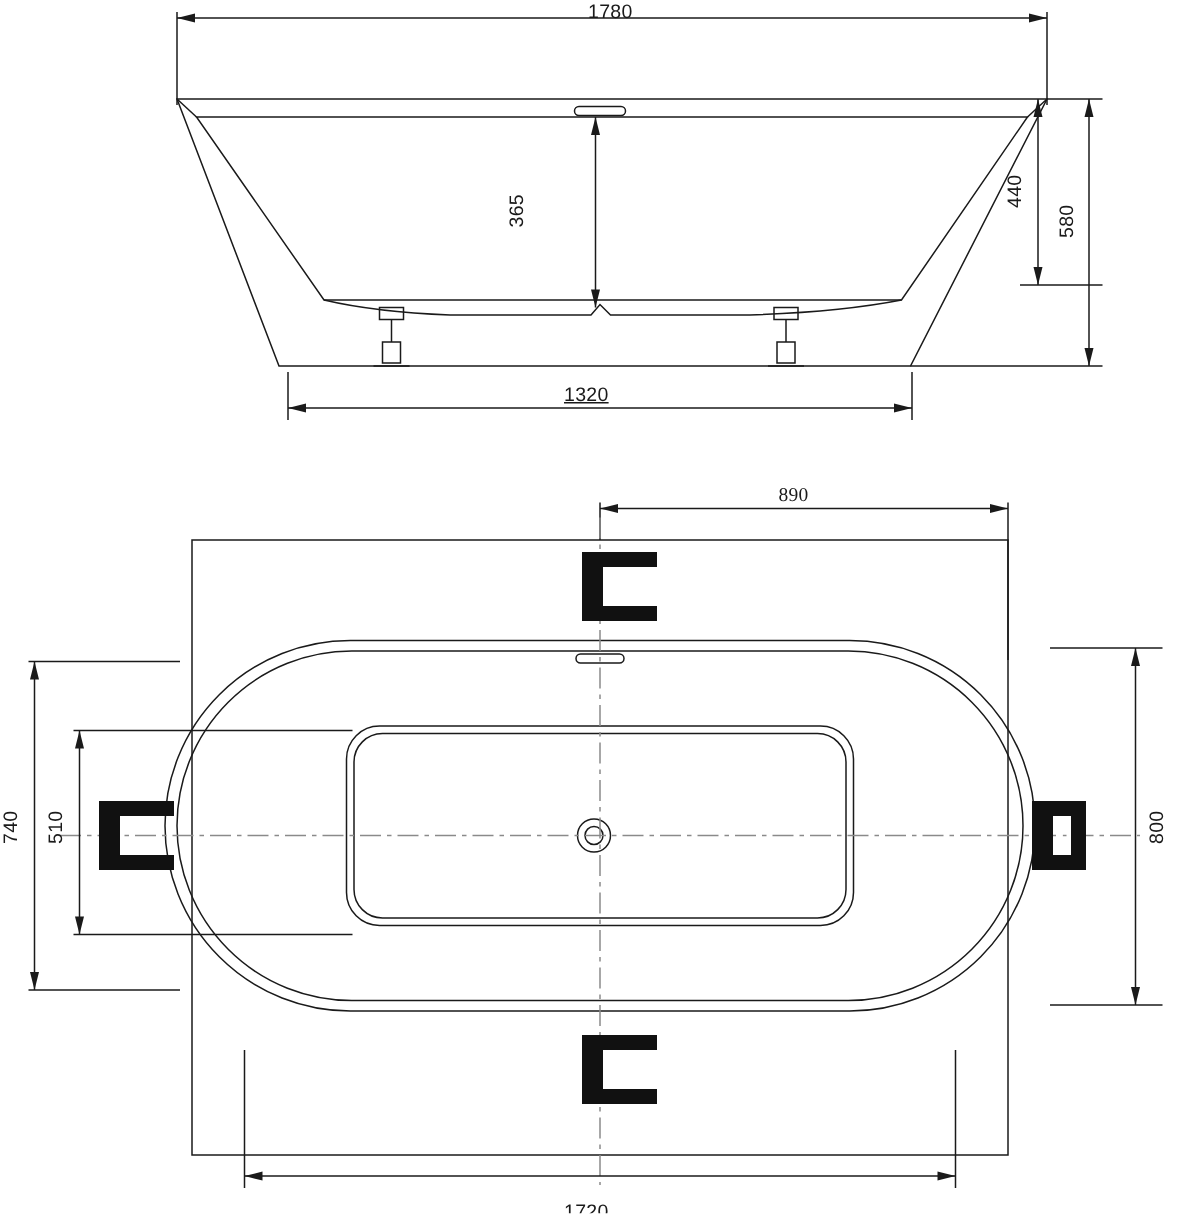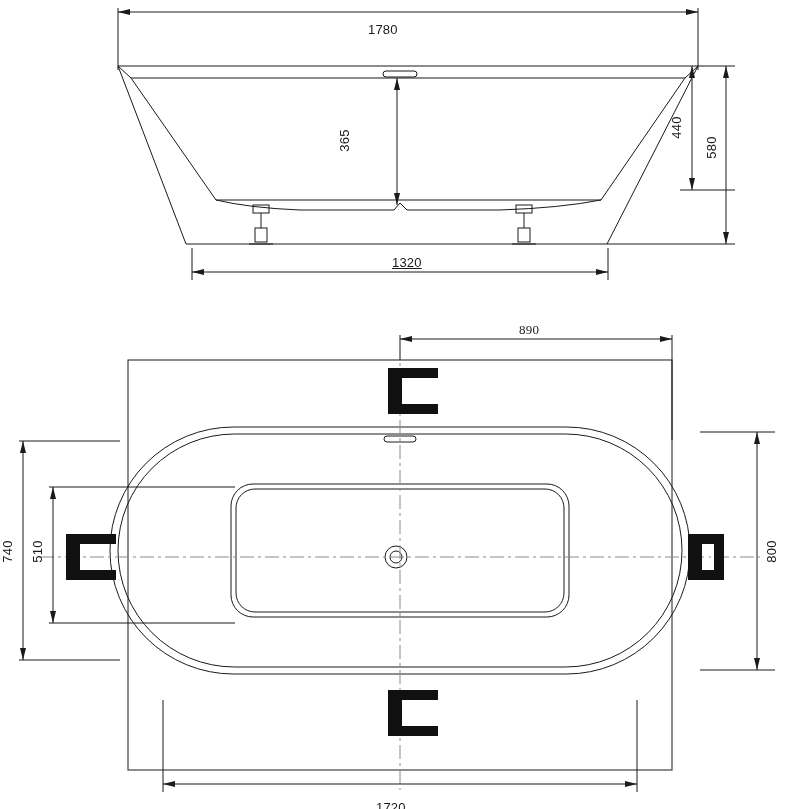--- a/index.html
+++ b/index.html
@@ -198,29 +198,29 @@
 
         <rect x="688" y="534" width="14" height="46"></rect>
         <rect x="702" y="534" width="22" height="10"></rect>
         <rect x="702" y="570" width="22" height="10"></rect>
         <rect x="714" y="534" width="10" height="46"></rect>
       </g>
 
     </g>
   </svg>
 
-  <div class="dimtext" style="left:368px; top:0px;margin-top:22px;">1780</div>
+  <div class="dimtext" style="left:392px; top:0px;">1780</div>
 
   <div class="dimtext vert" style="left:333px; top:133px; transform:rotate(-90deg);">365</div>
 
   <div class="dimtext vert" style="left:665px; top:120px; transform:rotate(-90deg);">440</div>
 
   <div class="dimtext vert" style="left:700px; top:140px; transform:rotate(-90deg);">580</div>
 
-  <div class="dimtext" style="left:392px; top:255px;text-decoration:underline;">1320</div>
+  <div class="dimtext" style="left:376px; top:255px;text-decoration:underline;">1320</div>
 
   <div class="dimtext" style="left:519px; top:322px;font-family:Liberation Serif, serif;">890</div>
 
   <div class="dimtext vert" style="left:-4px; top:544px; transform:rotate(-90deg);">740</div>
 
   <div class="dimtext vert" style="left:26px; top:544px; transform:rotate(-90deg);">510</div>
 
   <div class="dimtext vert" style="left:760px; top:544px; transform:rotate(-90deg);">800</div>
 
   <div class="dimtext" style="left:376px; top:800px;">1720</div>

